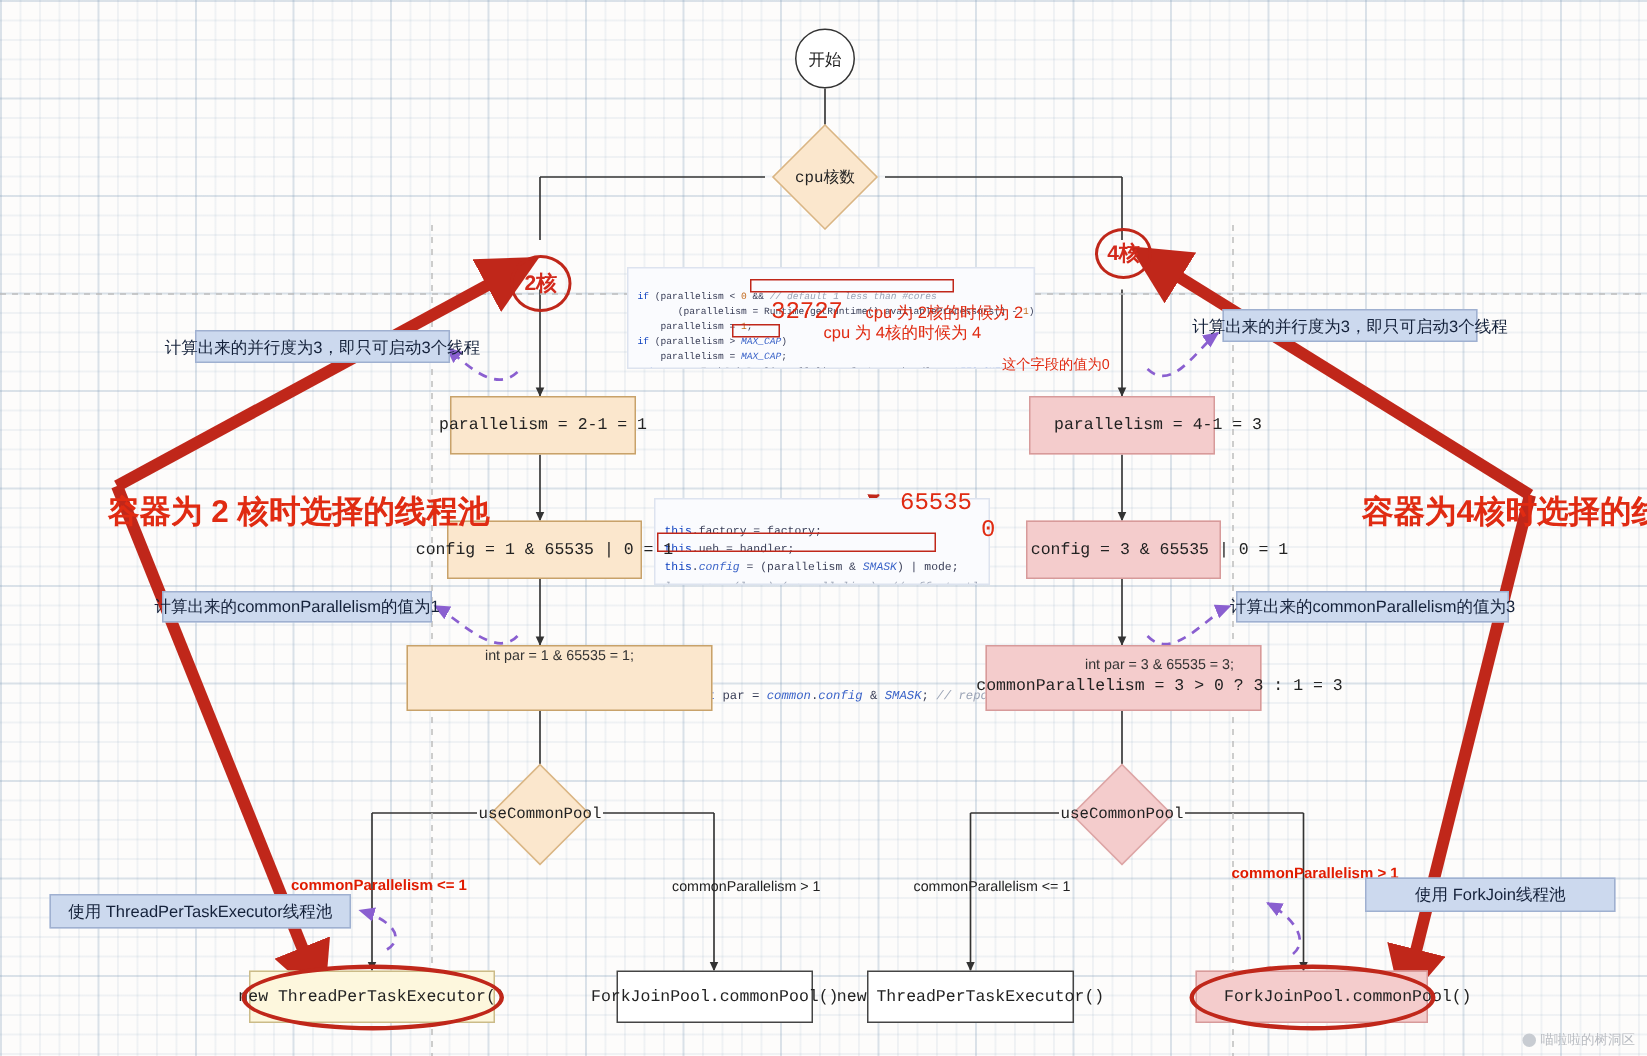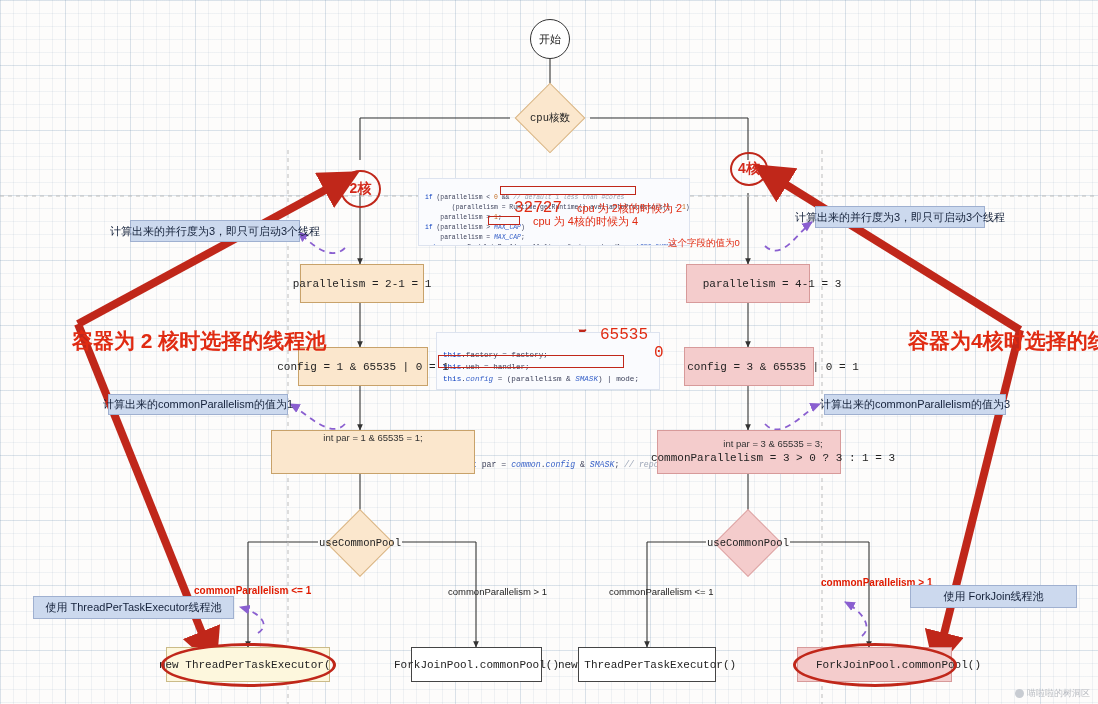--- a/index.html
+++ b/index.html
@@ -292,21 +292,21 @@
     parallelism = <span class="cn">1</span>;
 <span class="kw">if</span> (parallelism &gt; <span class="it">MAX_CAP</span>)
     parallelism = <span class="it">MAX_CAP</span>;
 <span class="kw">return new</span> ForkJoinPool(parallelism, factory, handler, <span class="it">LIFO_QUEUE</span>,
           );
   </div>
   <div class="redbox" style="left:500px; top:186px; width:136px; height:9px;"></div>
   <div class="redbox" style="left:488px; top:216px; width:32px; height:9px;"></div>
   <div class="red-num" style="left:494px; top:199px;">32727</div>
   <div class="red-note" style="left:577px; top:201px;text-align:center;">cpu 为 2核的时候为 2</div>
-  <div class="red-note" style="left:533px; top:214px;">cpu 为 4核的时候为 4</div>
+  <div class="red-note" style="left:549px; top:214px;">cpu 为 4核的时候为 4</div>
   <div class="red-note sm" style="left:668px; top:237px;">这个字段的值为0</div>
 
   <div class="code c2" id="code2" style="left:436px; top:332px; width:224px; height:58px;">
 <span class="kw">this</span>.factory = factory;
 <span class="kw">this</span>.ueh = handler;
 <span class="kw">this</span>.<span class="it">config</span> = (parallelism &amp; <span class="it">SMASK</span>) | mode;
 <span class="cm">long np = (long) (-parallelism); // offset ctl counts</span>
 
   </div>
   <div class="redbox" style="left:438px; top:355px; width:186px; height:13px;"></div>

